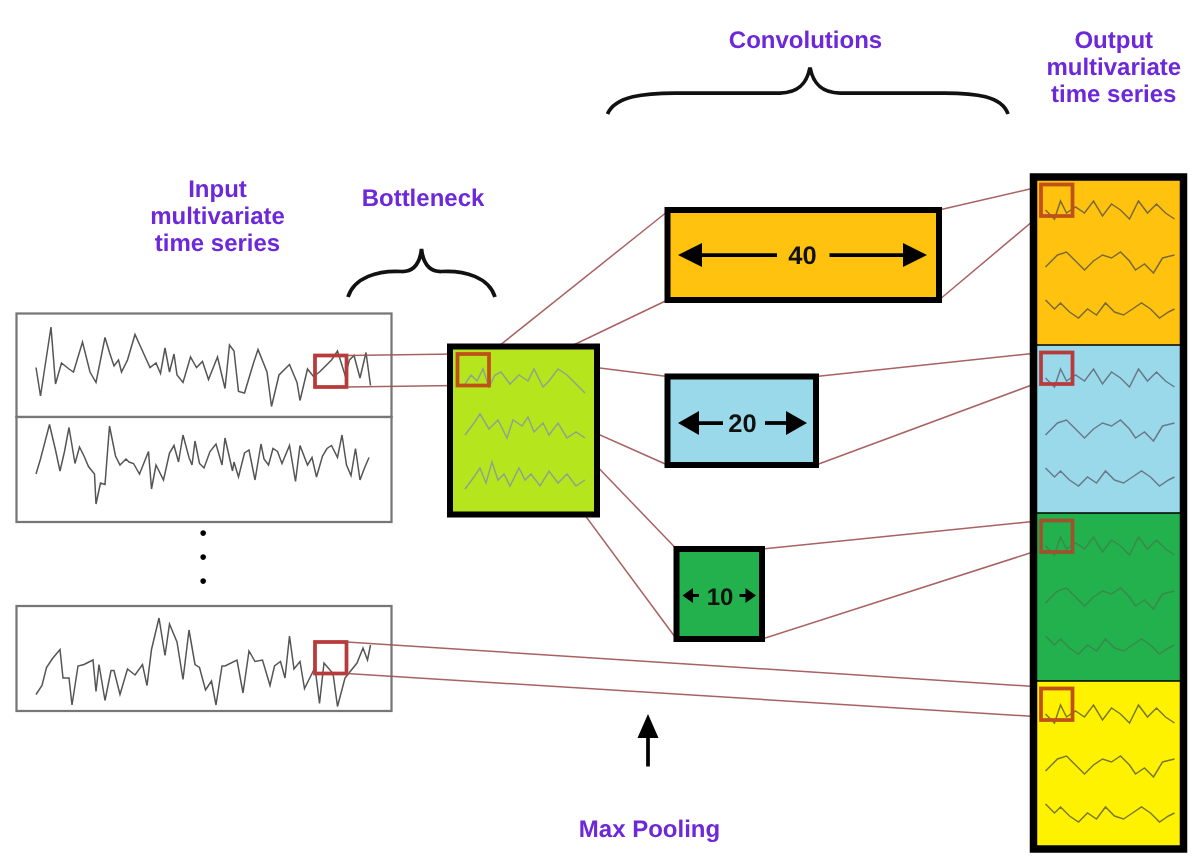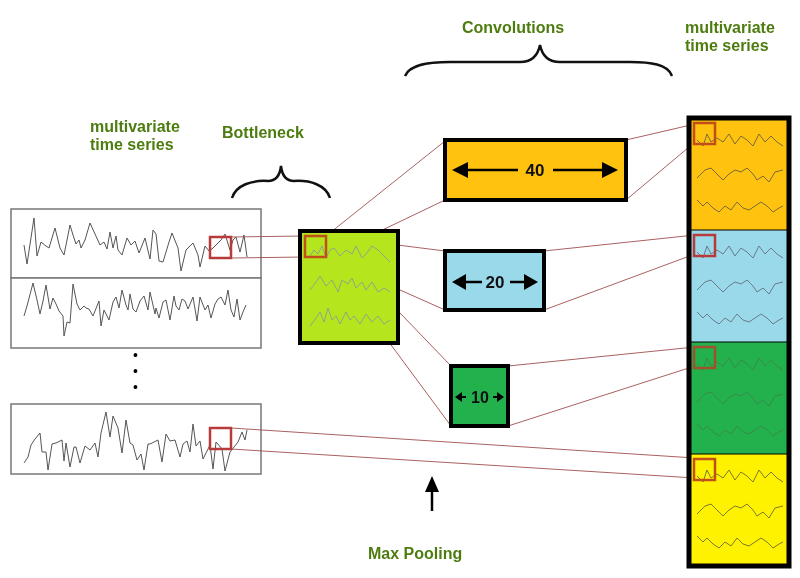--- a/index.html
+++ b/index.html
@@ -1,33 +1,35 @@
 <!DOCTYPE html>
 <html><head>
   <meta charset="utf-8">
   <style>
     html, body { margin: 0; padding: 0; background: #ffffff; }
     body { width: 800px; height: 578px; position: relative; overflow: hidden; font-family: "Liberation Sans", sans-serif; }
-    .label { position: absolute; font-weight: bold; color: #4d7c0f; font-size: 16px; line-height: 18px; }
+    .label { position: absolute; font-weight: bold; color: #6d28d9; text-align: center; font-size: 16px; line-height: 18px; }
     #diagram { position: absolute; left: 0; top: 0; }
     .box-label { font-family: "Liberation Sans", sans-serif; font-weight: bold; fill: #111; }
   </style>
 </head>
 <body>
 
 <div class="label" style="left:90px; top:118px; width:110px;">
+  <div>Input</div>
   <div>multivariate</div>
   <div>time series</div>
 </div>
 
 <div class="label" style="left:222px; top:124px; width:120px;">Bottleneck</div>
 
 <div class="label" style="left:462px; top:19px; width:150px;">Convolutions</div>
 
 <div class="label" style="left:685px; top:19px; width:115px;">
+  <div>Output</div>
   <div>multivariate</div>
   <div>time series</div>
 </div>
 
 <div class="label" style="left:368px; top:545px; width:130px;">Max Pooling</div>
 
 <svg id="diagram" width="800" height="578" viewBox="0 0 800 578">
 
   <path d="M232,198 C236,185 252,180 268,181 C276,181 280,175 281,166 C282,175 286,181 294,181 C310,180 326,185 330,198" fill="none" stroke="#111" stroke-width="2.5"></path>
   <path d="M405,76 C410,64 430,62 450,62 L520,62 C533,62 538,55 540,45 C542,55 547,62 560,62 L630,62 C650,62 668,64 672,76" fill="none" stroke="#111" stroke-width="2.5"></path>

